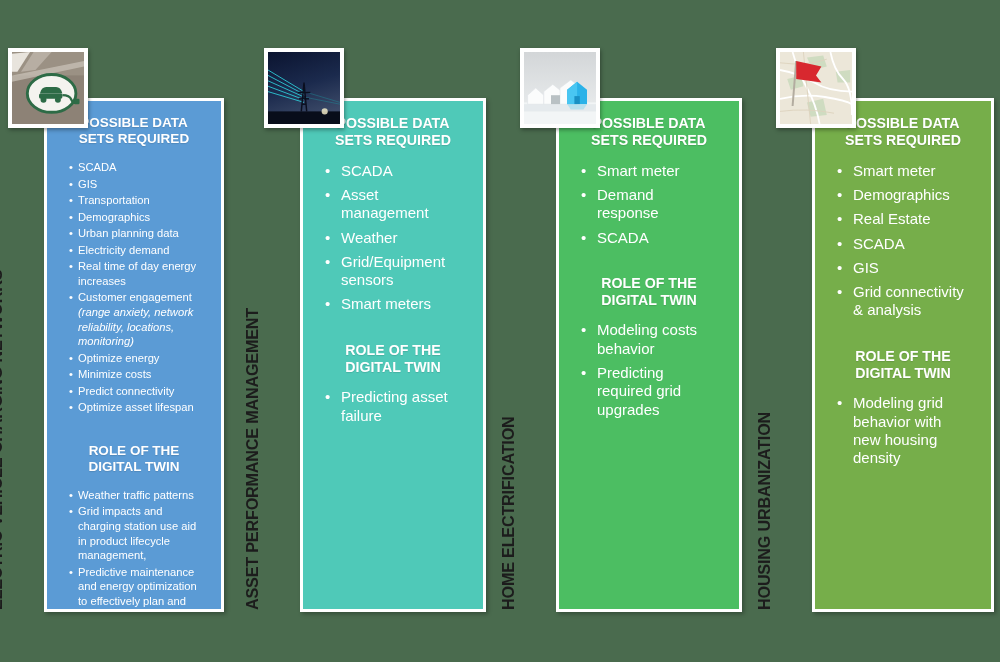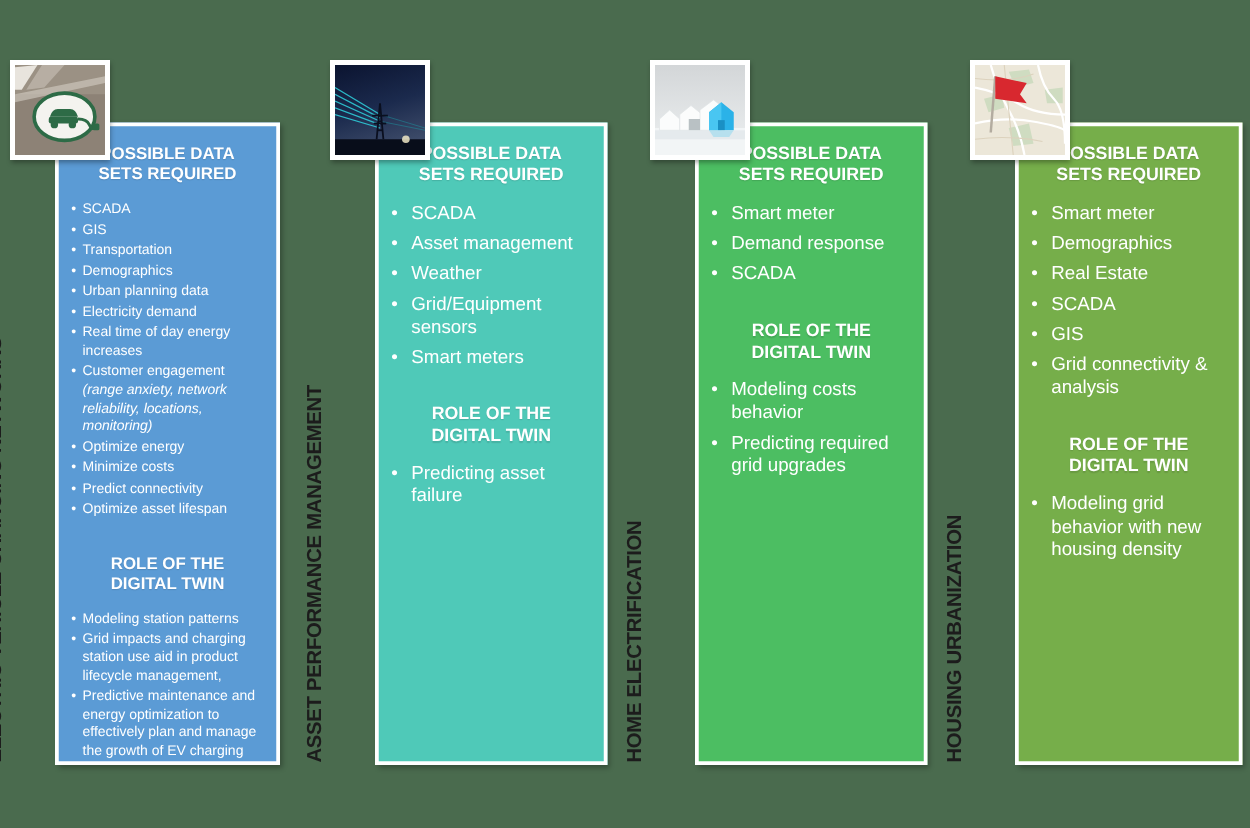--- a/index.html
+++ b/index.html
@@ -64,21 +64,21 @@
     text-align:center;
     font-weight:bold;
     line-height:1.22;
     margin:0 0 12px 0;
     text-shadow:0 1px 1px rgba(0,0,0,.12);
   }
   .sec-head.second{margin-top:28px;}
 
   ul.bullets{
     list-style:none;
-    margin:0;
+    margin:12px;
     padding:0;
   }
   ul.bullets li{
     position:relative;
     padding-left:11px;
     margin-bottom:1px;
     line-height:1.24;
   }
   ul.bullets li:before{
     content:"\2022";
@@ -153,21 +153,21 @@
           <li>Optimize energy</li>
           <li>Minimize costs</li>
           <li>Predict connectivity</li>
           <li>Optimize asset lifespan</li>
         </ul>
       <div class="sec-head second">
         <span>ROLE OF THE</span><br>
         <span>DIGITAL TWIN</span>
       </div>
       <ul class="bullets">
-          <li>Modeling station patterns</li>
+          <li>Weather traffic patterns</li>
           <li>Grid impacts and charging station use aid in product lifecycle management,</li>
           <li>Predictive maintenance and energy optimization to effectively plan and manage the growth of EV charging infrastructure</li>
         </ul>
     </div>
   </div>
 
   <div class="col col-1">
     <div class="thumb">
       <svg viewBox="0 0 80 80" preserveAspectRatio="none">
         <defs>

